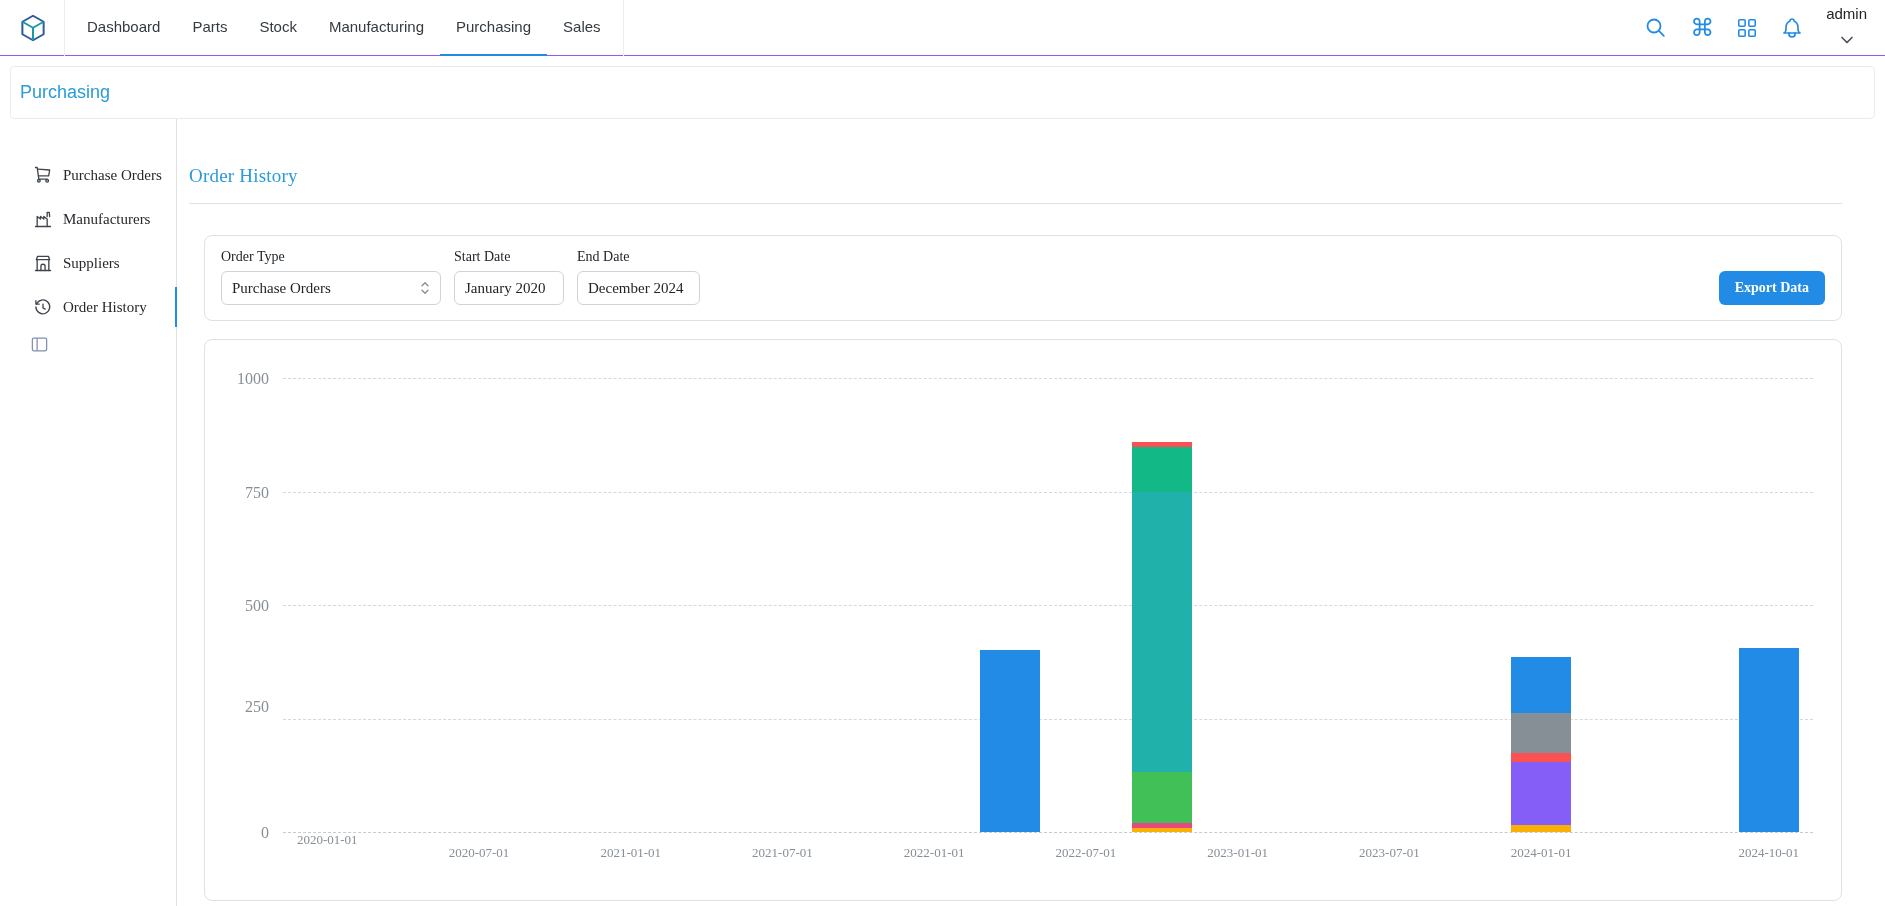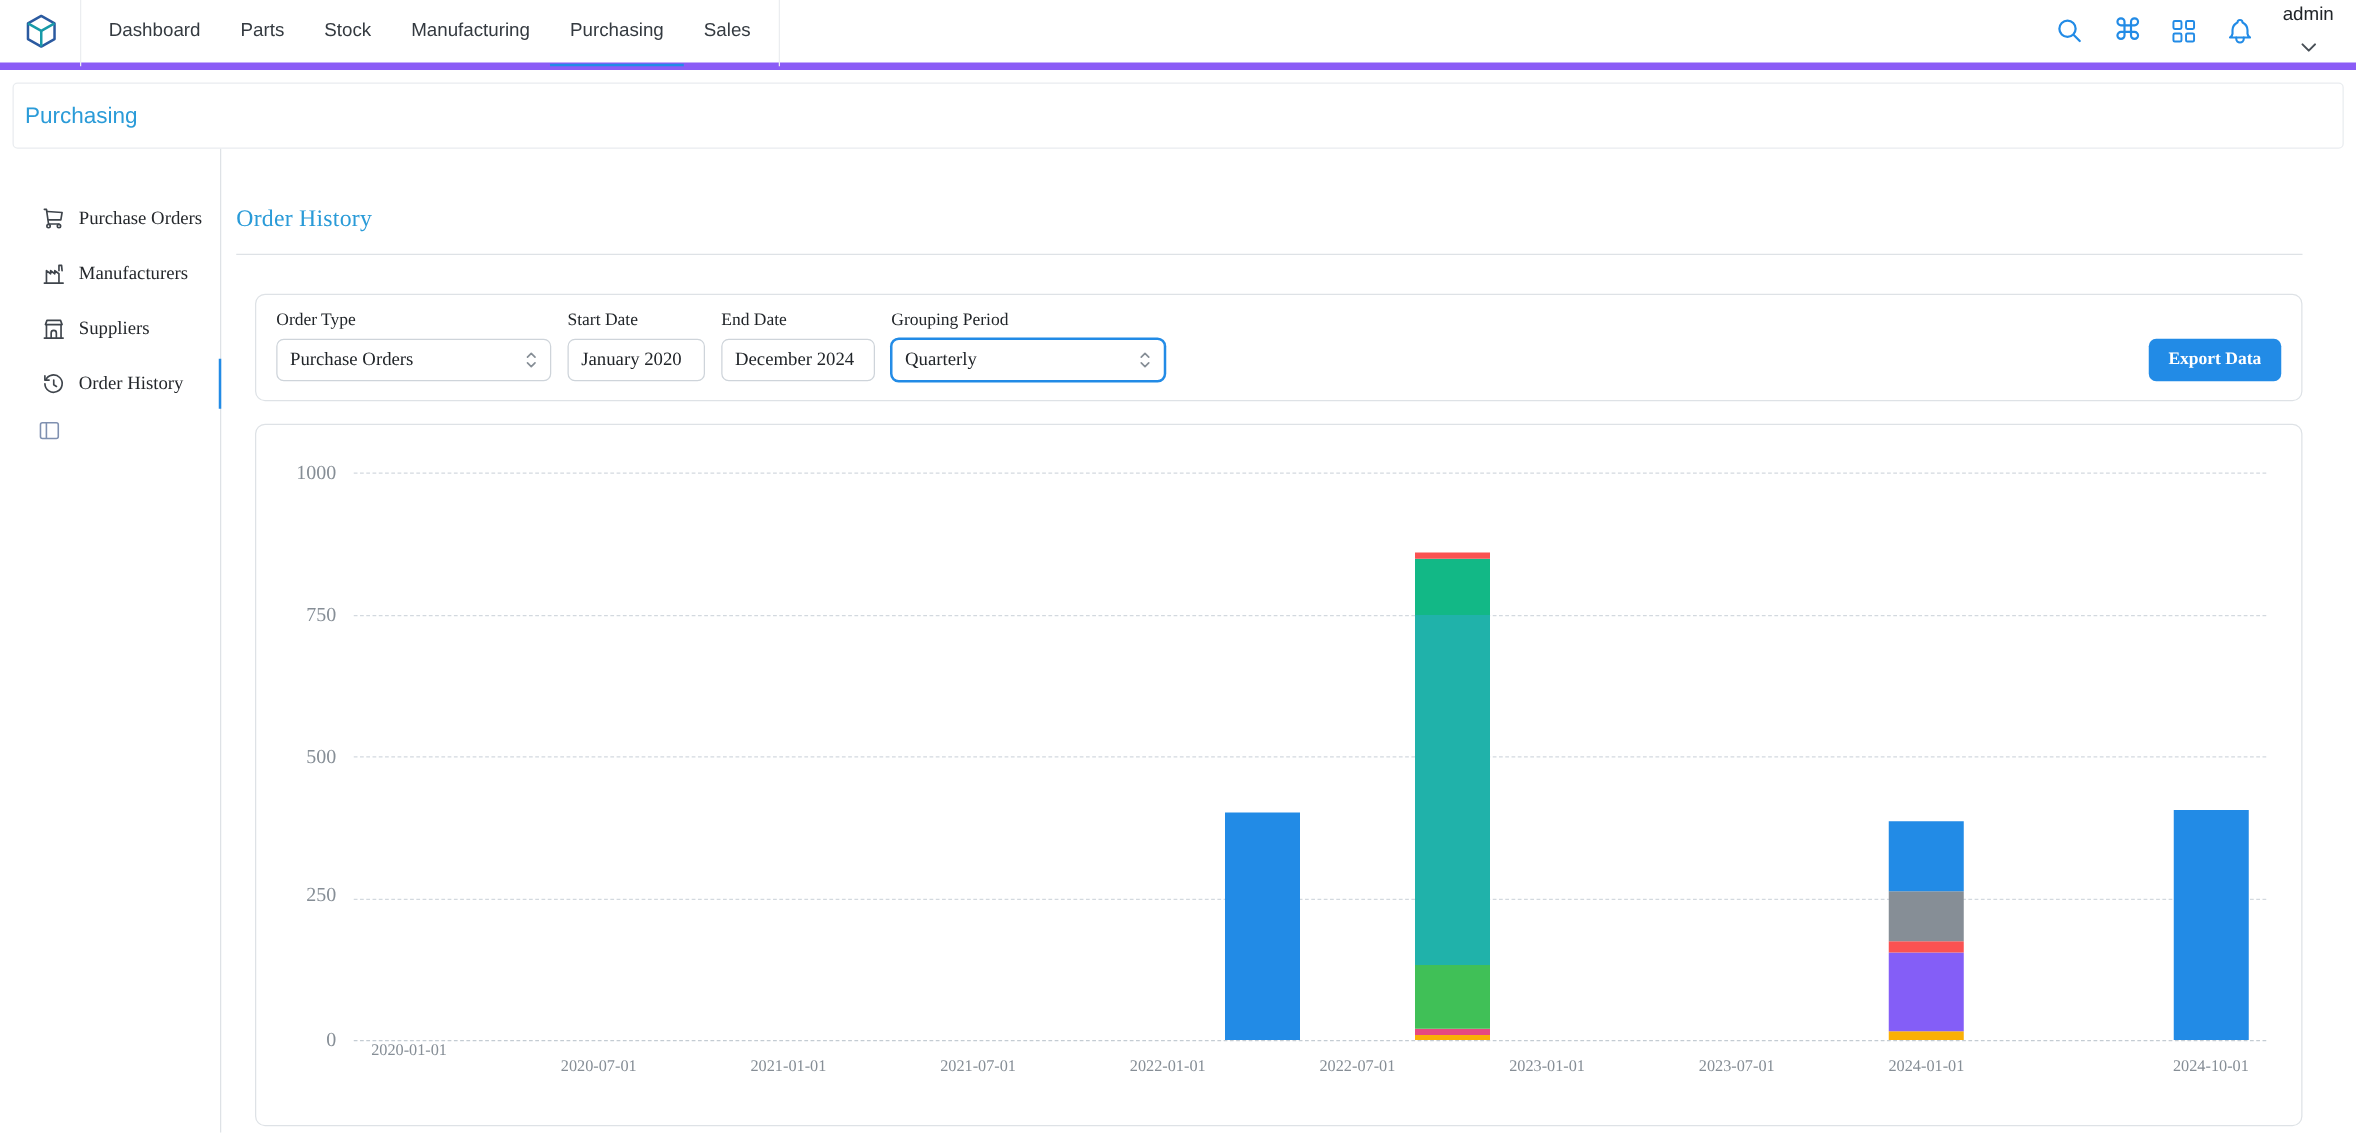--- a/index.html
+++ b/index.html
@@ -2,21 +2,21 @@
 <html style="--accent: #228be6; --heading: #2a9bd8;"><head>
 <meta charset="utf-8">
 <style>
   :root { --accent:#228be6; --heading:#2a9bd8; }
   * { box-sizing:border-box; }
   html,body { margin:0; padding:0; width:1885px; height:906px; background:#fff;
     font-family:"Liberation Sans", sans-serif; color:#212529; overflow:hidden; }
 
   
   .navbar { height:56px; display:flex; align-items:center; padding:0 18px;
-    border-bottom:6px solid #8b5cf6; background:#fff; }
+    border-bottom:1px solid #8b5cf6; background:#fff; }
   .logo { width:30px; height:30px; margin-right:16px; display:flex; align-items:center; cursor:pointer; }
   .tabs { display:flex; align-items:stretch; height:56px; border-left:1px solid #ebedf0;
     border-right:1px solid #ebedf0; padding:0 6px; }
   .tab { display:flex; align-items:center; padding:0 16px; font-size:15px; color:#343a40;
     cursor:pointer; border-bottom:2px solid transparent; }
   .tab.active { border-bottom-color:var(--accent); }
   .nav-right { margin-left:auto; display:flex; align-items:center; gap:22px; }
   .icon-btn { color:var(--accent); display:flex; align-items:center; cursor:pointer; }
   .cmd { font-size:24px; line-height:1; }
   .user { display:flex; align-items:center; gap:8px; cursor:pointer;flex-direction:column; }
@@ -187,41 +187,29 @@
         <div class="control w-start">
           <span>January 2020</span>
         </div>
       </div>
       <div class="fgroup">
         <span class="flabel">End Date</span>
         <div class="control w-end">
           <span>December 2024</span>
         </div>
       </div>
-      <div class="fgroup">
-        <span class="flabel">Grouping Period</span>
-        <div class="control select w-group focused">
-          <span>Quarterly</span>
-          <span style="display:flex;">
-            <svg width="18" height="18" viewBox="0 0 24 24" fill="none" stroke="#868e96" stroke-width="1.8" stroke-linecap="round" stroke-linejoin="round">
-                <path d="m8 9 4-4 4 4"></path>
-                <path d="m8 15 4 4 4-4"></path>
-              </svg>
-          </span>
-        </div>
-      </div>
       <button class="export-btn">Export Data</button>
     </section>
 
     <section class="chart-card">
       <div id="chart-plot">
           <div class="gridline zero" style="top: 454px;"></div>
           <div class="ytick" style="top: 446px;">0</div>
           <div class="gridline" style="top: 340.5px;"></div>
-          <div class="ytick" style="top: 330px;">250</div>
+          <div class="ytick" style="top: 320px;">250</div>
           <div class="gridline" style="top: 227px;"></div>
           <div class="ytick" style="top: 219px;">500</div>
           <div class="gridline" style="top: 113.5px;"></div>
           <div class="ytick" style="top: 105.5px;">750</div>
           <div class="gridline" style="top: 0px;"></div>
           <div class="ytick" style="top: -8px;">1000</div>
           <div class="xtick" style="left: 44.2562px; top: 454px; text-align: right;">2020-01-01</div>
           <div class="xtick" style="left: 195.992px; top: 467px;">2020-07-01</div>
           <div class="xtick" style="left: 347.727px; top: 467px;">2021-01-01</div>
           <div class="xtick" style="left: 499.463px; top: 467px;">2021-07-01</div>

